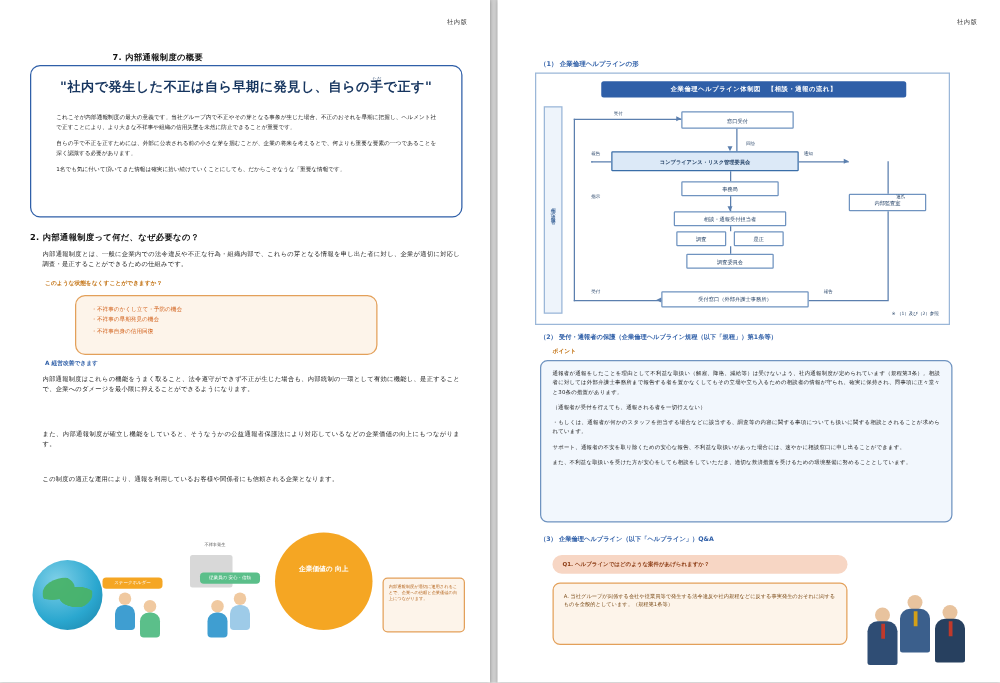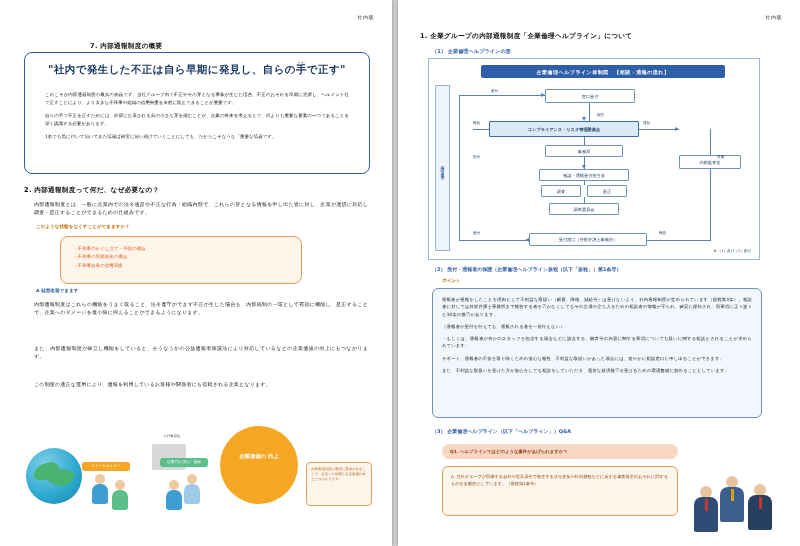--- a/index.html
+++ b/index.html
@@ -276,21 +276,20 @@
 向上</div>
       </div>
 
       <div class="note-card">内部通報制度が適切に運用されることで、企業への信頼と企業価値の向上につながります。</div>
     </div>
   </div>
 
   <div class="page page-right">
     <div class="corner-note">社内版</div>
 
-    <div class="sec-title r-sec1">1. 企業グループの内部通報制度「企業倫理ヘルプライン」について</div>
     <div class="r-sub1">（1） 企業倫理ヘルプラインの形</div>
 
     <div class="flow-frame">
       <div class="flow-title">企業倫理ヘルプライン体制図　【相談・通報の流れ】</div>
 
       <div class="vbar">相談・通報者</div>
 
       <div class="fbox plain" style="left:116px;top:30px;width:90px;height:14px;">窓口受付</div>
 
       <div class="fbox blue" style="left:60px;top:62px;width:150px;height:16px;">コンプライアンス・リスク管理委員会</div>

